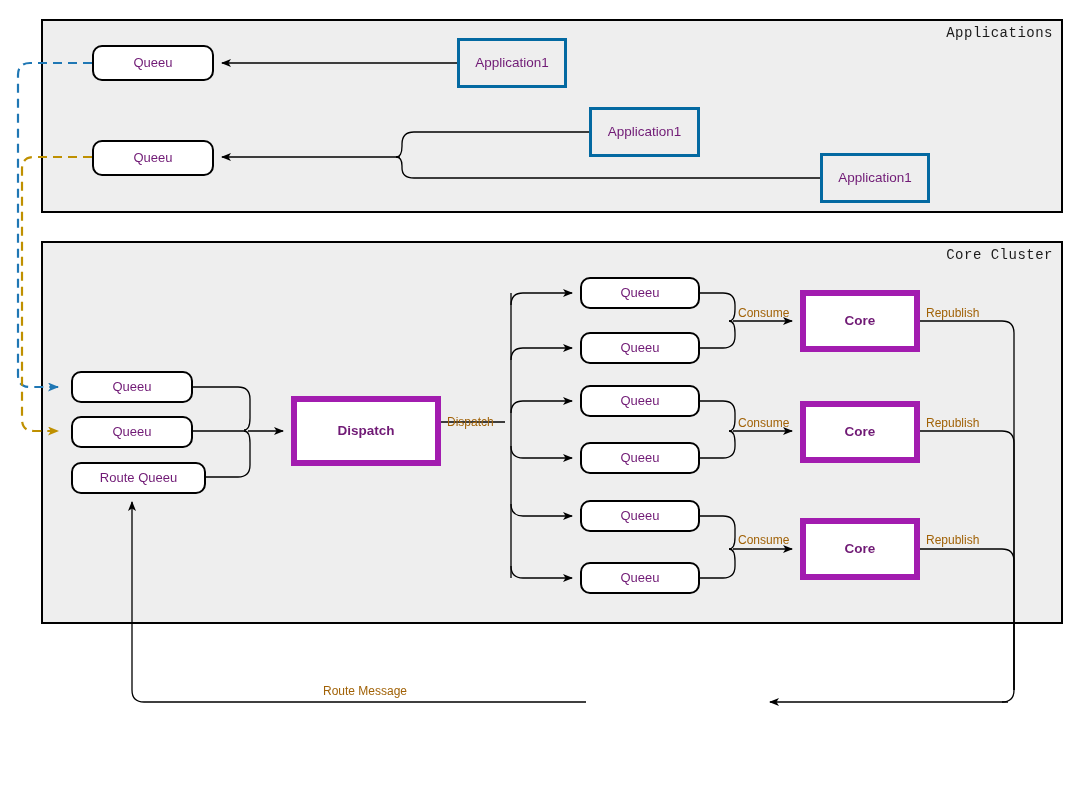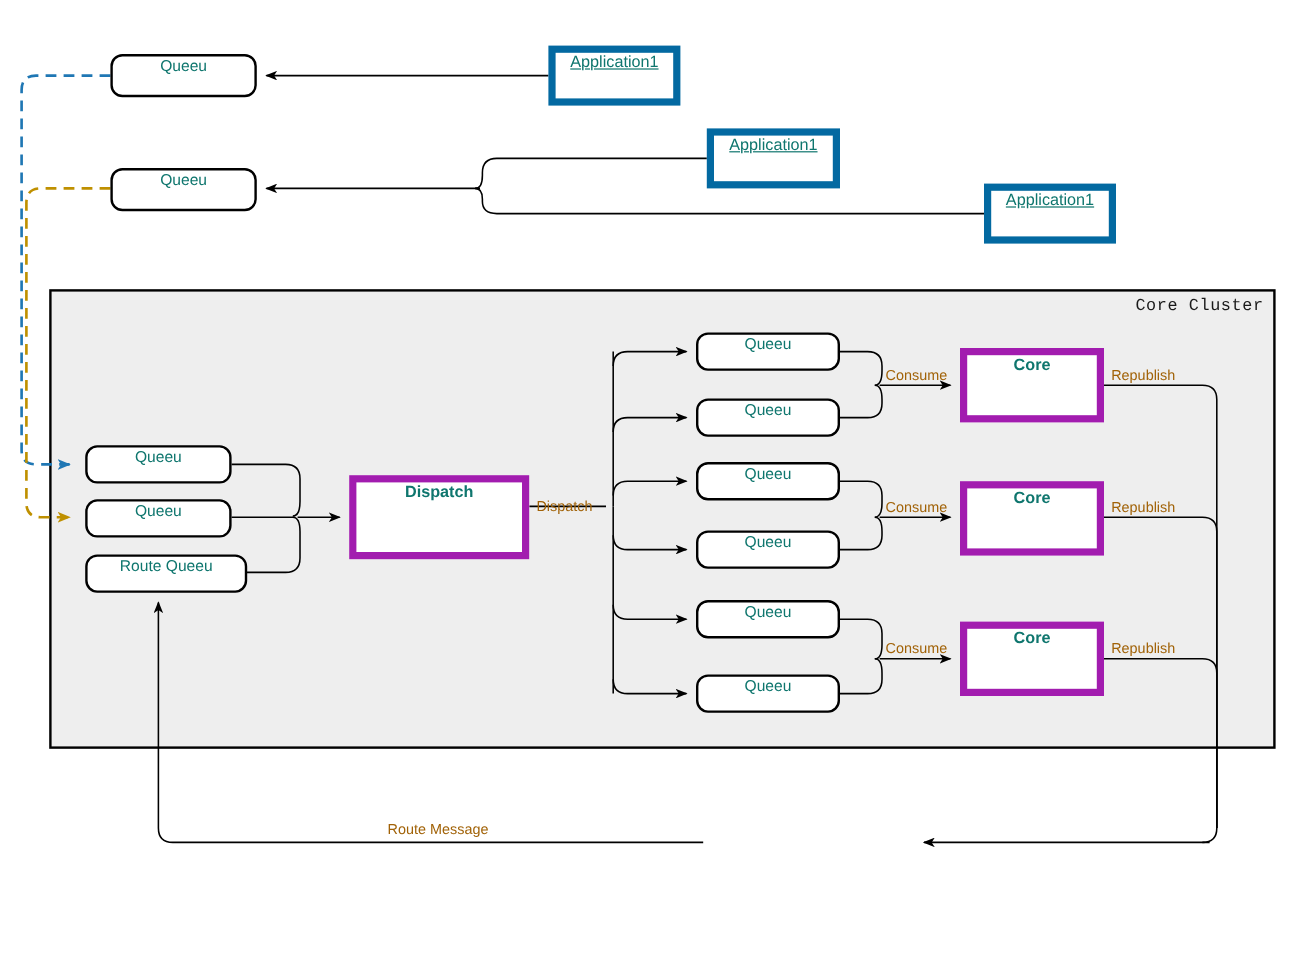--- a/index.html
+++ b/index.html
@@ -44,37 +44,36 @@
     color: #1a1a1a;
     letter-spacing: 0.5px;
     white-space: nowrap;
   }
 
   
   .node {
     position: absolute;
     box-sizing: border-box;
     display: flex;
-    align-items: flex-start;
+    align-items: center;
     justify-content: center;
     text-align: center;
-    color: #0f766e;
+    color: #701a75;
     font-size: 13px;
     line-height: 1.2;
   }
   .node.queue {
     background: #ffffff;
     border: 2px solid #000000;
     border-radius: 10px;
   }
   .node.app {
     background: transparent;
-    border: 6px solid #0369a1;
+    border: 3px solid #0369a1;
     font-size: 13.5px;
-    text-decoration: underline;
   }
   .node.proc {
     background: #ffffff;
     border: 6px solid #a21caf;
     font-weight: bold;
     font-size: 13.5px;
   }
   .node.message {
     background: #808080;
     border: none;
@@ -94,20 +93,23 @@
     background: transparent;
     white-space: nowrap;
     line-height: 1;
   }
 </style>
 </head>
 <body>
 
 <div id="canvas">
 
+  <div class="container-box" id="c-applications" style="left:41px; top:19px; width:1022px; height:194px;">
+    <div class="container-label">Applications</div>
+  </div>
 
   <div class="container-box" id="c-core" style="left:41px; top:241px; width:1022px; height:383px;">
     <div class="container-label">Core Cluster</div>
   </div>
 
   <svg class="layer" viewBox="0 0 1082 796">
     <defs>
       <marker id="ah-black" markerWidth="10" markerHeight="8" refX="9" refY="4" orient="auto" markerUnits="userSpaceOnUse">
         <path d="M0,0 L10,4 L0,8 L2.6,4 Z" fill="#000000"></path>
       </marker>

